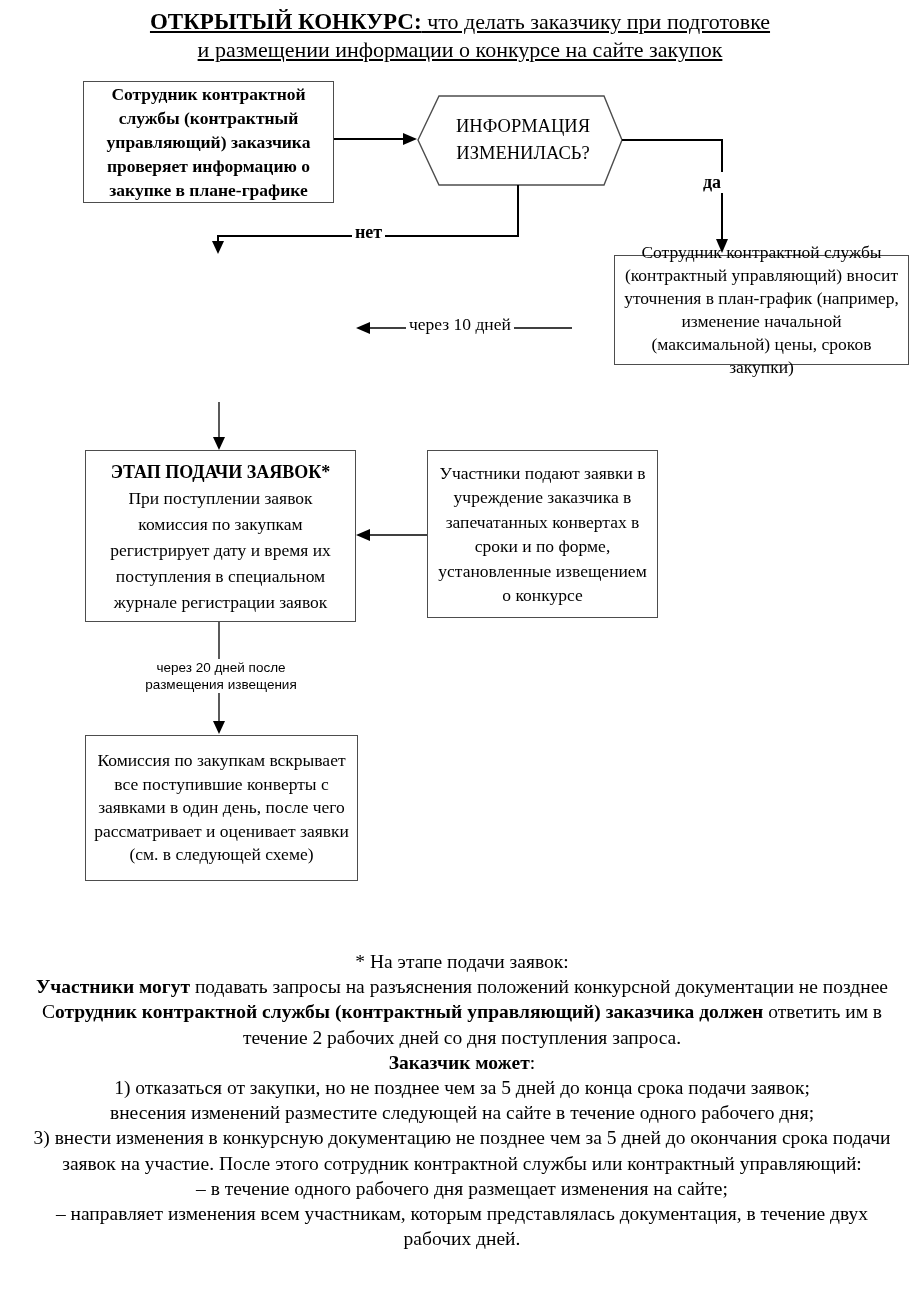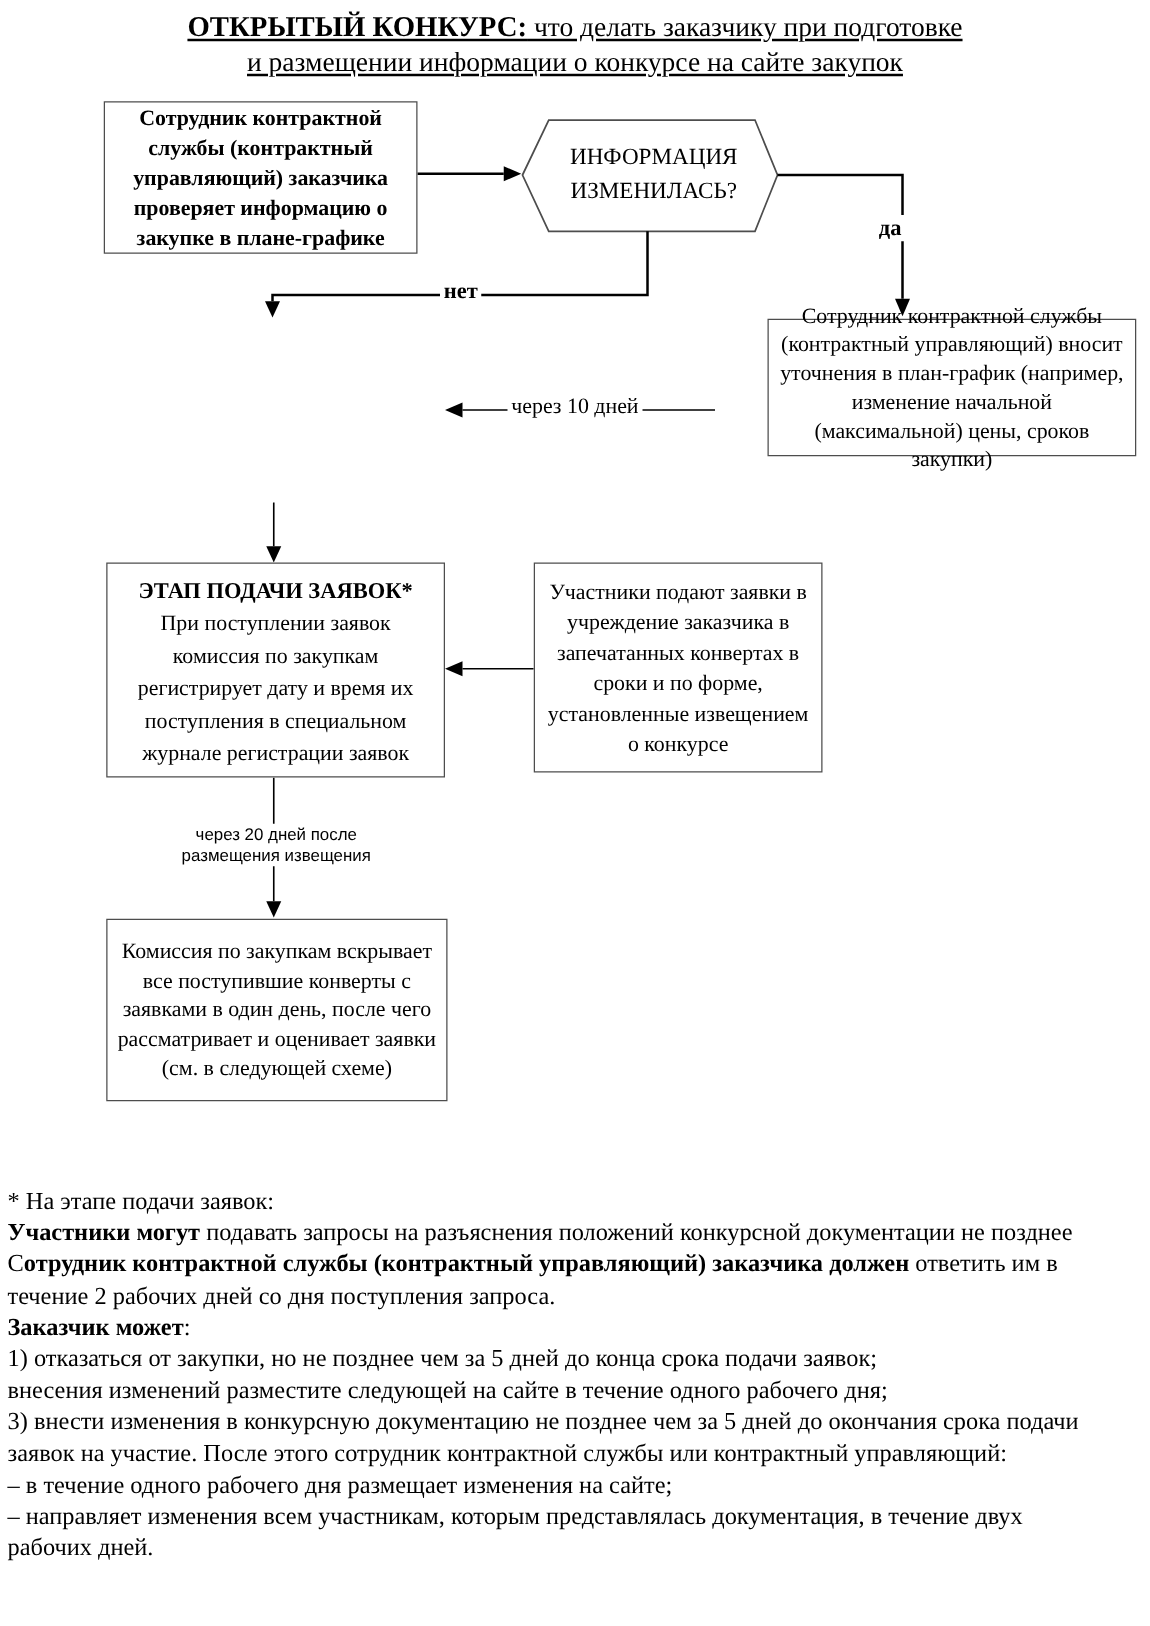--- a/index.html
+++ b/index.html
@@ -30,21 +30,21 @@
             font-size:18.5px;line-height:27px;text-align:center;}
 
   .lbl{position:absolute;background:#fff;padding:0 3px;white-space:nowrap;}
   #lbl-yes{left:700px;top:172px;font-weight:bold;font-size:18px;}
   #lbl-no{left:352px;top:222px;font-weight:bold;font-size:18px;}
   #lbl-10{left:406px;top:314px;font-size:17.5px;}
   #lbl-20{left:135px;top:659px;width:172px;text-align:center;padding:0;
           font-family:"Liberation Sans",sans-serif;font-size:13.5px;line-height:17px;}
 
   .footnote{position:absolute;left:6px;top:949px;width:912px;font-size:19.5px;}
-  .footnote .fl{height:25.2px;line-height:25.2px;white-space:nowrap;}
+  .footnote .fl{height:25.2px;line-height:25.2px;white-space:nowrap;text-align:center;}
   .footnote b{font-weight:bold;}
 </style>
 </head>
 <body>
 
 <div class="stage">
 
   <div class="title">
     <span class="tb">ОТКРЫТЫЙ КОНКУРС:</span><span> что делать заказчику при подготовке</span><br>
     <span>и размещении информации о конкурсе на сайте закупок</span>

